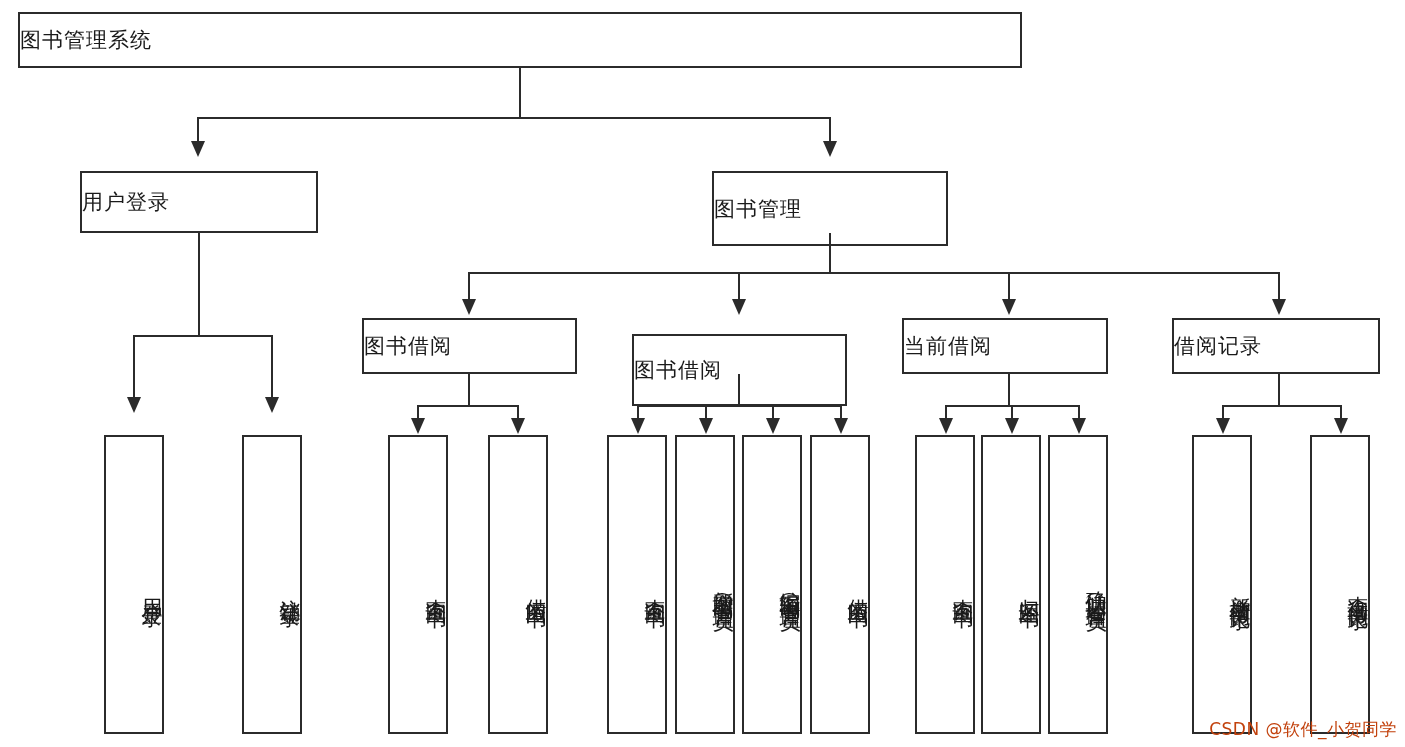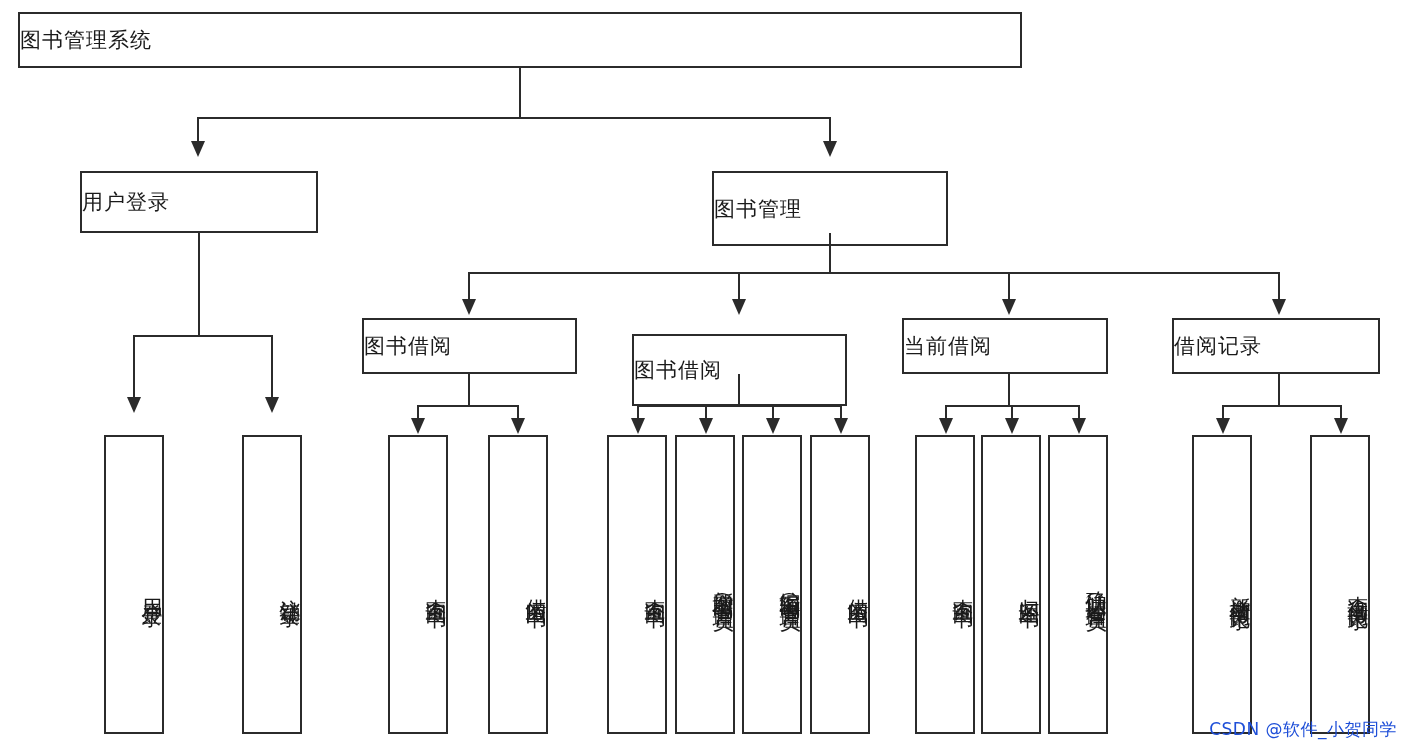--- a/index.html
+++ b/index.html
@@ -60,21 +60,21 @@
     height: 0;
     border-left: 7px solid transparent;
     border-right: 7px solid transparent;
     border-top: 16px solid #2b2b2b;
   }
   .watermark {
     position: absolute;
     right: 8px;
     bottom: 6px;
     font-size: 17px;
-    color: #1d4ed8;
+    color: #c2410c;
     white-space: nowrap;
     letter-spacing: 0.5px;
   }
 </style>
 </head>
 <body>
 
 <div id="canvas">
 
   <div class="node h root" style="left:18px; top:12px; width:1004px; height:56px;">

